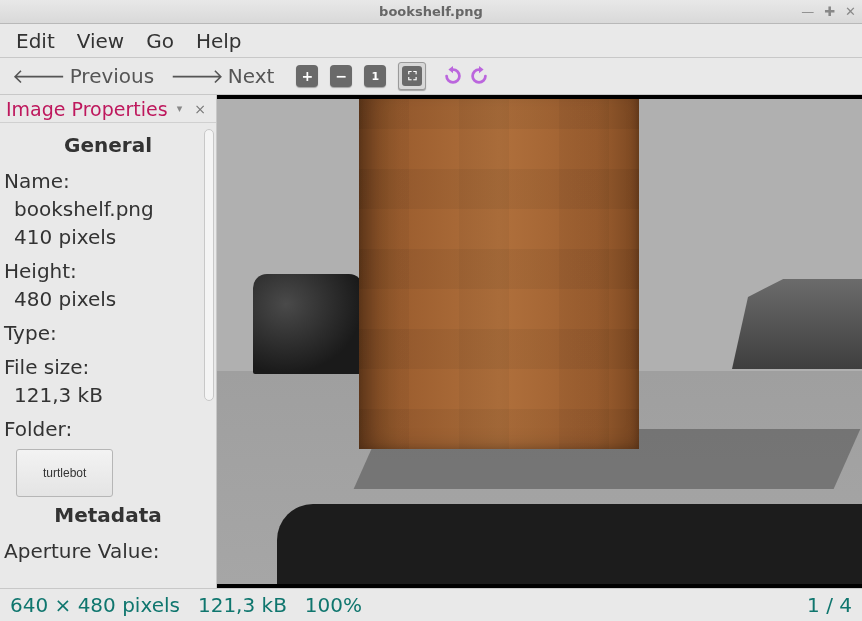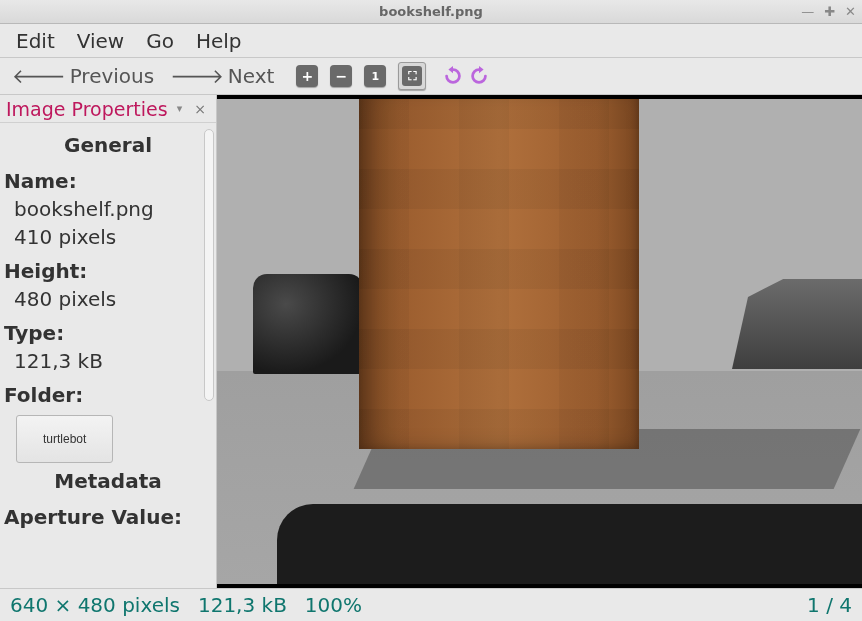--- a/index.html
+++ b/index.html
@@ -158,21 +158,21 @@
   .sidebar-content {
     font-size: 20px;
     color: #333;
     line-height: 1.4;
   }
   .section-h {
     font-weight: bold;
     text-align: center;
     padding: 4px 0 2px 0;
   }
-  .prop-label { font-weight: bold; padding-top: 6px; }
+  .prop-label { font-weight: normal; padding-top: 6px; }
   .prop-value { padding-left: 10px; }
   .folder-btn {
     display: inline-block;
     margin: 6px 0 0 12px;
     padding: 16px 26px;
     font-size: 12px;
     background: linear-gradient(#f3f3f3,#e4e4e4);
     border: 1px solid #b6b6b6;
     border-radius: 3px;
     cursor: pointer;
@@ -328,20 +328,21 @@
         <div class="prop-label">Name:</div>
         <div class="prop-value">bookshelf.png</div>
 
         <div class="prop-value">410 pixels</div>
 
         <div class="prop-label">Height:</div>
         <div class="prop-value">480 pixels</div>
 
         <div class="prop-label">Type:</div>
 
+        <div class="prop-label">File size:</div>
         <div class="prop-value">121,3 kB</div>
 
         <div class="prop-label">Folder:</div>
         <div><button class="folder-btn">turtlebot</button></div>
 
         <div class="section-h">Metadata</div>
         <div class="prop-label cutoff">Aperture Value:</div>
       </div>
       <div class="scroll-track">
         <div class="scroll-thumb"></div>

